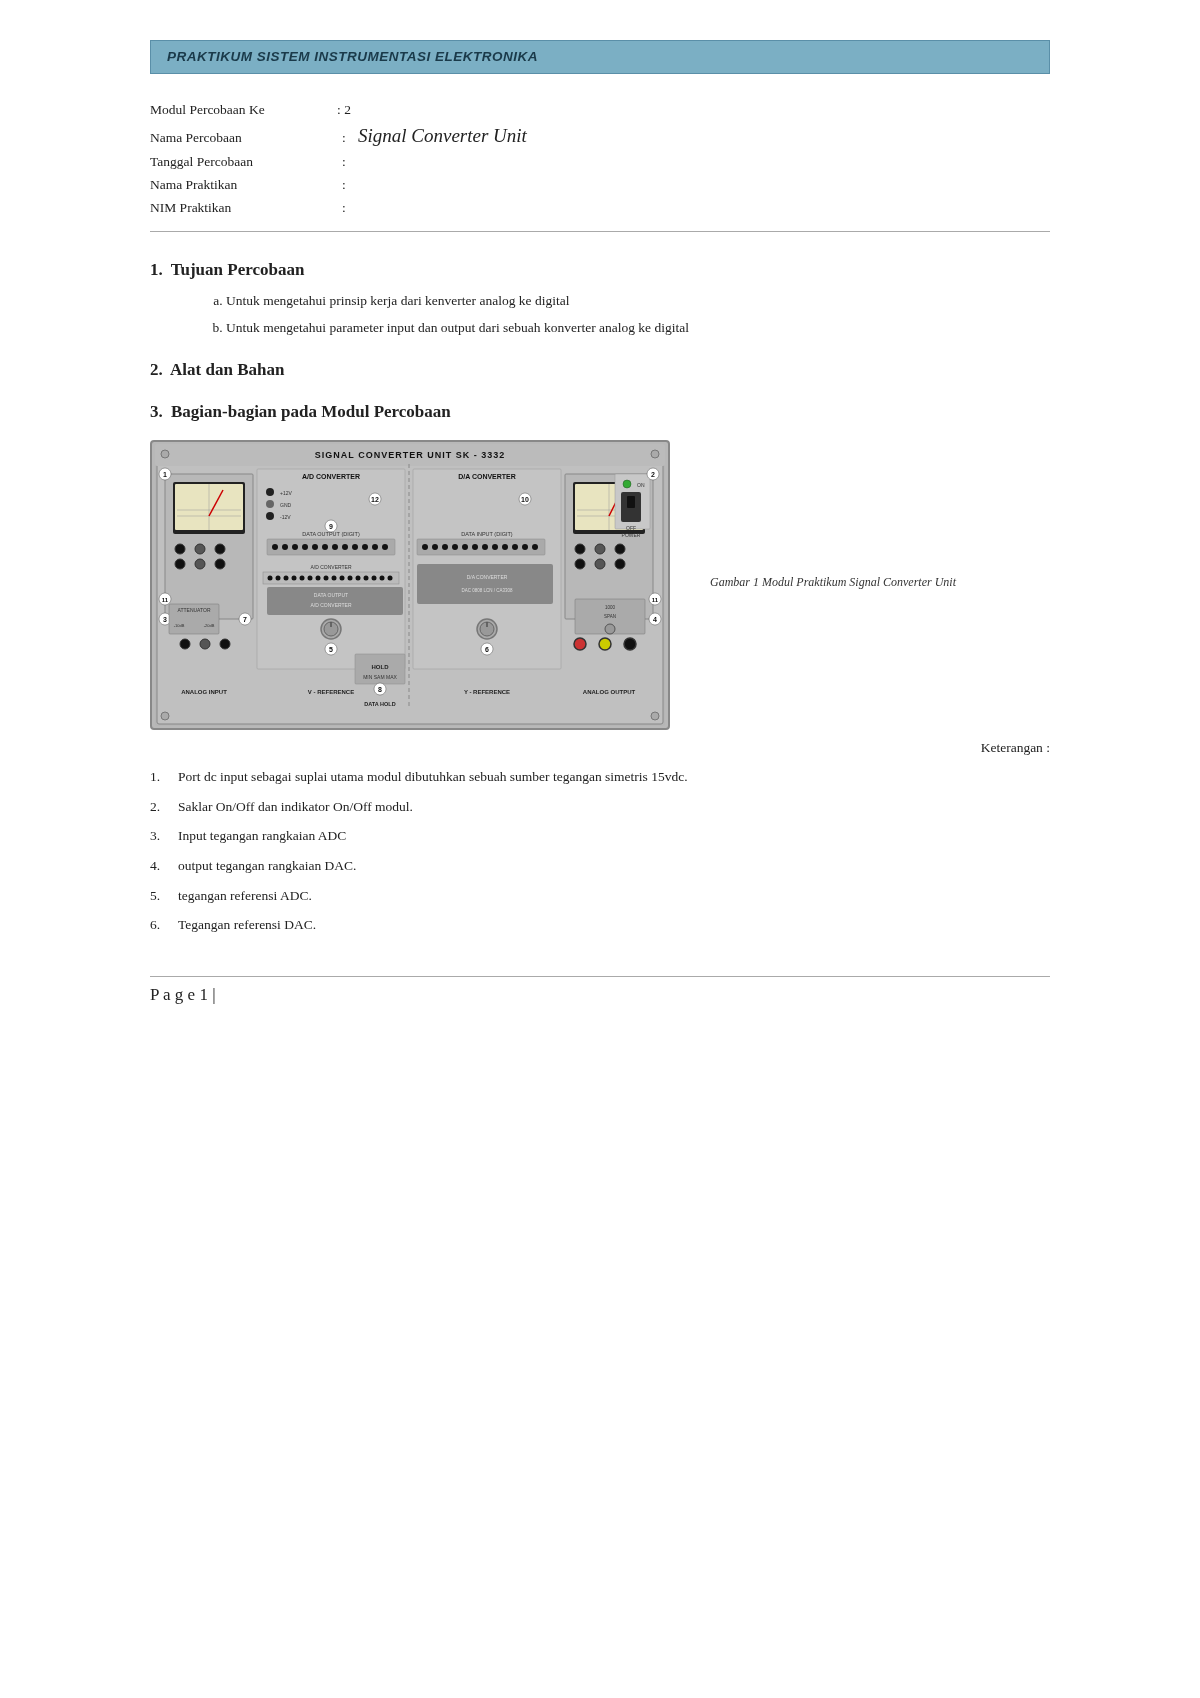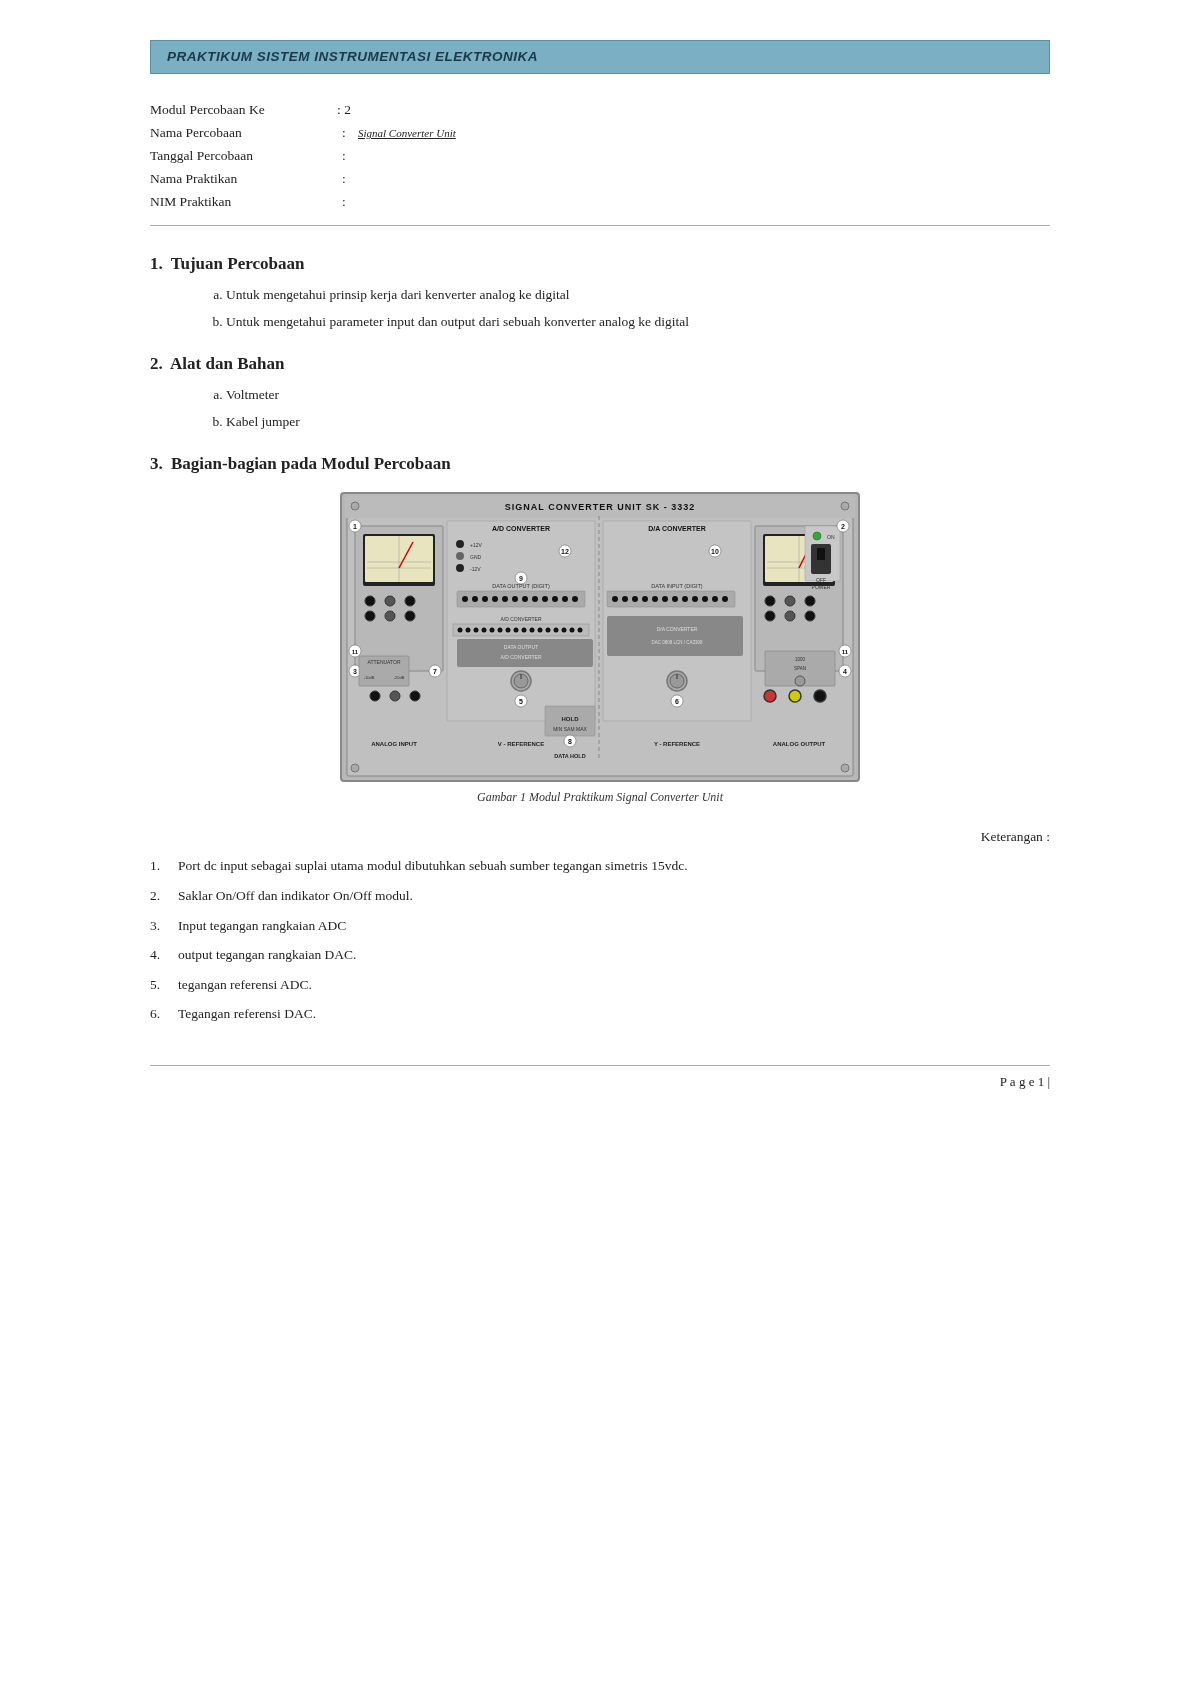--- a/index.html
+++ b/index.html
@@ -53,23 +53,22 @@
       font-size: 13.5px;
       flex-shrink: 0;
     }
     .info-colon {
       width: 28px;
       font-size: 13.5px;
       flex-shrink: 0;
       text-align: center;
     }
     .info-value {
-      font-size: 11px;
+      font-size: 19px;
       font-style: italic;
-      text-decoration: underline;
     }
     .info-value.normal {
       font-style: normal;
     }
 
     
     .section {
       margin-bottom: 22px;
     }
     .section-title {
@@ -89,23 +88,24 @@
     }
     .list-alpha li {
       margin-bottom: 5px;
       font-size: 13.5px;
       line-height: 1.6;
     }
 
     
     .figure-container {
       display: flex;
-      flex-direction: column;
+      flex-direction: row;
       align-items: center;
       margin: 18px 0 10px 0;
+      gap: 40px;
     }
 
     .signal-converter-img {
       width: 520px;
       height: 290px;
       background: #b8b8b8;
       border: 2px solid #888;
       border-radius: 4px;
       position: relative;
       overflow: hidden;
@@ -149,22 +149,22 @@
     }
     .numbered-list li .text {
       flex: 1;
     }
 
     
     .page-footer {
       border-top: 1.5px solid #aaa;
       margin-top: 40px;
       padding-top: 8px;
-      text-align: right;
-      font-size: 13px;
+      text-align: left;
+      font-size: 17px;
     }
   </style>
 </head>
 <body>
 
 <div class="page">
 
   <div class="header-bar">
     <span class="header-bar-title">PRAKTIKUM SISTEM INSTRUMENTASI ELEKTRONIKA</span>
   </div>
@@ -210,28 +210,20 @@
         <span>Untuk mengetahui parameter input dan output dari sebuah konverter analog ke digital</span>
       </li>
     </ol>
   </div>
 
   <div class="section">
     <div class="section-title">
       <span class="section-number">2.</span>
       <span>Alat dan Bahan</span>
     </div>
-    <ol class="list-alpha" style="list-style-type: lower-alpha;">
-      <li>
-        <span>Voltmeter</span>
-      </li>
-      <li>
-        <span>Kabel jumper</span>
-      </li>
-    </ol>
   </div>
 
   <div class="section">
     <div class="section-title">
       <span class="section-number">3.</span>
       <span>Bagian-bagian pada Modul Percobaan</span>
     </div>
 
     <div class="figure-container">
 

